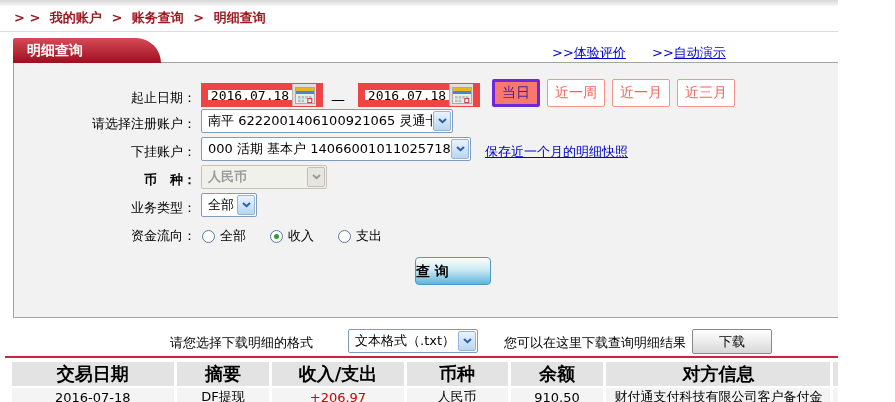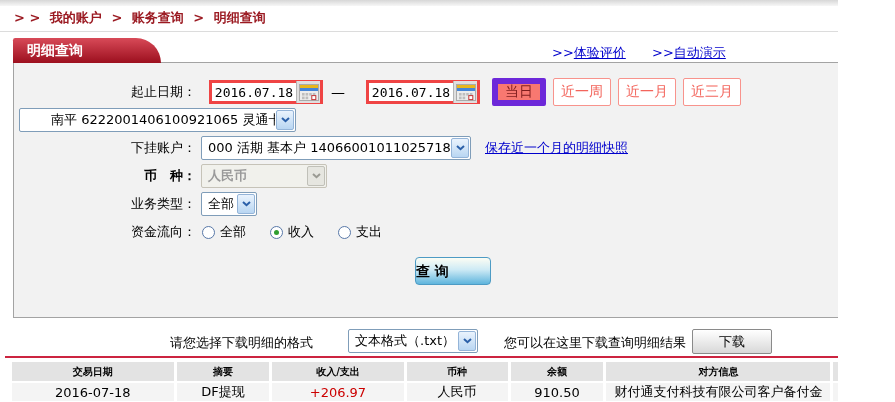--- a/index.html
+++ b/index.html
@@ -24,49 +24,49 @@
   .tab span { display:block; padding:4px 0 0 14px; color:#fff; font-weight:bold; font-size:14px; }
   
   .toplink { position:absolute; top:44px; color:#0000cc; font-size:13px;
     white-space:nowrap; cursor:pointer; }
   .toplink .pf { text-decoration:none; }
   .toplink .lb { text-decoration:underline; }
   .tl-exp { left:552px; } .tl-demo { left:652px; } .tl-col { left:786px; }
   
   .panel { position:absolute; top:62px; left:13px; width:867px; height:256px;
     background:#f2f2f2; border:1px solid #a3a3a3; z-index:1; }
-  .frow { position:absolute; left:0; width:100%; display:flex; align-items:center; }
+  .frow { position:absolute; left:0; width:100%; display:flex; align-items:flex-end; }
   .form-label { flex:none; width:182px; text-align:right; font-size:13px; color:#000; }
   .row-date { top:14px; height:30px; }
   .row-register { top:44px; height:26px; }
   .row-sub { top:72px; height:26px; }
   .row-currency { top:100px; height:26px;font-weight:bold; }
   .row-business { top:128px; height:26px; }
   .row-flow { top:156px; height:26px; }
   
-  .date-box { display:inline-flex; align-items:center; height:24px; margin-left:13px;
-    border:3px solid #ef4444; background:#fff; }
+  .date-box { display:inline-flex; align-items:center; height:24px; margin-left:5px;
+    border:7px solid #ef4444; background:#fff; }
   .date-text { width:84px; text-align:center;
     font-family:"DejaVu Sans Mono","Liberation Mono",monospace; font-size:13px; }
   .cal-btn { width:24px; height:22px; border-left:1px solid #b5b5b5; background:#dfdfdf;
     display:flex; align-items:center; justify-content:center; cursor:pointer; }
   .date-sep { margin:0 8px; font-size:14px; }
   
   .qb { margin-left:7px; height:28px; font-size:14px; cursor:pointer;
     display:inline-flex; align-items:center; padding:0 7px; border-radius:2px; }
-  .qb-active { background:#f87870; color:#7f1d1d; border:6px solid #6d28d9; }
+  .qb-active { background:#f87870; color:#4c1d95; border:3px solid #6d28d9; }
   .qb-plain { background:#fff; color:#f3655c; border:1px solid #f8938c; }
   
   .sel { display:inline-flex; align-items:center; height:24px; margin-left:5px;
     border:1px solid #7f9db9; background:#fff; border-radius:2px; cursor:pointer; }
   .sel-text { padding:0 6px; font-size:13px; white-space:nowrap; overflow:hidden; }
   .sel-arrow { flex:none; width:18px; height:20px; margin:1px; border:1px solid #94b4d8;
     border-radius:2px; background:linear-gradient(#eaf3fd,#b9d6f2);
     display:flex; align-items:center; justify-content:center; }
-  .sel-register .sel-text { width:230px;margin-left:25px; }
+  .sel-register .sel-text { width:230px; }
   .sel-sub .sel-text { width:248px; }
   .sel-currency { border-color:#c6c3b8; background:#f1f1ec; cursor:default; }
   .sel-currency .sel-text { width:104px; color:#9a9a9a; }
   .sel-currency .sel-arrow { border-color:#c0c0b8; background:#e6e6e0; }
   .sel-business .sel-text { width:34px; }
   .sel-format .sel-text { width:108px; }
   .snap-link { margin-left:14px; color:#0000cc; text-decoration:underline; cursor:pointer; }
   
   .radio-group { display:inline-flex; align-items:center; cursor:pointer; }
   .rg1 { margin-left:6px; } .rg2, .rg3 { margin-left:24px; }
@@ -87,21 +87,21 @@
   .dl-hint { position:absolute; left:504px; top:5px; }
   .dl-btn { position:absolute; left:692px; top:0; width:80px; height:25px;
     border:1px solid #8a8a8a; border-radius:2px; cursor:pointer;
     background:linear-gradient(#ffffff,#d8d8d8); font-size:13px; text-align:center;
     line-height:23px; font-family:"DejaVu Sans","Liberation Sans",sans-serif; }
   
   .table-red-line { position:absolute; top:356px; left:5px; width:886px; height:2px;
     background:#cc2440; }
   .result-table { position:absolute; top:360px; left:9px; width:878px;
     border-collapse:separate; border-spacing:3px 2px; }
-  .result-table th { background:#e3e3e3; font-weight:bold; font-size:10px;
+  .result-table th { background:#e3e3e3; font-weight:bold; font-size:18px;
     height:19px; text-align:center; white-space:nowrap; padding:0 2px; }
   .result-table td { background:#f4f4f4; font-size:13px; height:18px;
     text-align:center; white-space:nowrap; padding:0 2px; }
   .amount-in { color:#cc0000; }
   .detail-link { color:#0000cc; text-decoration:underline; cursor:pointer; }
   .c1{width:160px}.c2{width:92px}.c3{width:130px}.c4{width:100px}.c5{width:92px}.c6{width:222px}.c7{width:50px}
 </style>
 </head>
 <body>
 
@@ -168,20 +168,21 @@
           </svg>
         </span>
       </span>
       <span class="qb qb-active" style="margin-left:12px">当日</span>
       <span class="qb qb-plain">近一周</span>
       <span class="qb qb-plain">近一月</span>
       <span class="qb qb-plain">近三月</span>
     </div>
 
     <div class="frow row-register">
+      <span class="form-label">请选择注册账户：</span>
       <span class="sel sel-register">
         <span class="sel-text">南平  6222001406100921065  灵通卡</span>
         <span class="sel-arrow">
           <svg width="9" height="6" viewBox="0 0 9 6">
               <path d="M1 1l3.5 3.2L8 1" stroke="#2a5fa8" stroke-width="2" fill="none"></path>
             </svg>
         </span>
       </span>
     </div>
 

